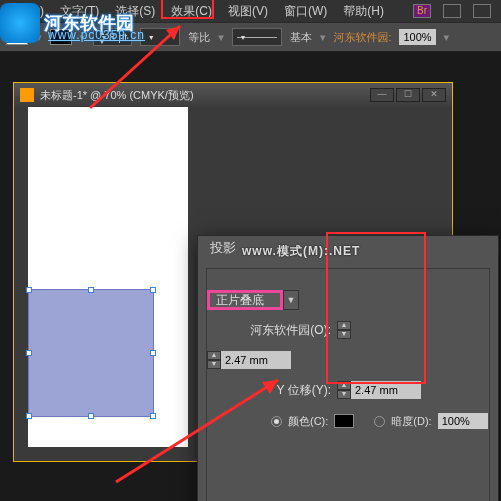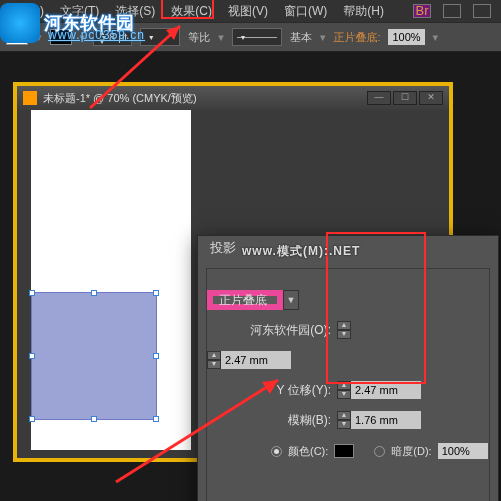--- a/index.html
+++ b/index.html
@@ -16,42 +16,42 @@
 .swatch { width:22px; height:16px; background:#000; border:1px solid #888; display:inline-block; }
 .swatch.white { background:#fff; }
 .dd { height:18px; background:#2f2f2f; border:1px solid #666; display:flex; align-items:center; padding:0 4px; color:#ddd; font-size:11px; }
 .dd .arrow { margin-left:4px; font-size:8px; }
 .opacity-field { background:#ccc; color:#000; padding:0 4px; height:16px; display:flex; align-items:center; }
 
 
 .workspace { position:absolute; top:52px; left:0; right:0; bottom:0; background:#1a1a1a; }
 
 
-.docwin { position:absolute; left:13px; top:30px; width:440px; height:380px; background:#3a3a3a; border:4px solid #eab308; }
+.docwin { position:absolute; left:13px; top:30px; width:440px; height:380px; background:#3a3a3a; border:1px solid #eab308; }
 .docwin .titlebar { height:24px; background:linear-gradient(#565656,#3c3c3c); display:flex; align-items:center; font-size:11px; color:#ddd; padding:0 6px; }
 .docwin .titlebar .ai { width:14px; height:14px; background:#ff9a00; margin-right:6px; }
 .docwin .titlebar .wbtns { margin-left:auto; display:flex; gap:2px; }
 .docwin .titlebar .wb { width:24px; height:14px; border:1px solid #222; background:#444; font-size:9px; color:#aaa; text-align:center; }
 .canvas { position:absolute; top:24px; left:14px; width:160px; height:340px; background:#fff; }
 .rect { position:absolute; left:0; top:182px; width:126px; height:128px; background:#9ca4d6; border:1px solid #6d78c2; }
 .rect .hd { position:absolute; width:6px; height:6px; background:#fff; border:1px solid #3a84d6; }
 .hd.tl{top:-3px;left:-3px}.hd.tr{top:-3px;right:-3px}.hd.bl{bottom:-3px;left:-3px}.hd.br{bottom:-3px;right:-3px}
 .hd.tm{top:-3px;left:50%;margin-left:-3px}.hd.bm{bottom:-3px;left:50%;margin-left:-3px}
 .hd.ml{left:-3px;top:50%;margin-top:-3px}.hd.mr{right:-3px;top:50%;margin-top:-3px}
 
 
 .dlg { position:absolute; left:197px; top:183px; width:302px; height:318px; background:#535353; border:1px solid #2a2a2a; box-shadow:0 4px 20px rgba(0,0,0,.6); }
 .dlg .dtitle { height:24px; display:flex; align-items:center; padding:0 12px; color:#ddd; font-size:13px; }
 .dlg .inner { position:absolute; left:8px; top:32px; right:8px; bottom:8px; border:1px solid #3a3a3a; }
 .row { display:flex; align-items:center; height:26px; margin:4px 0; }
 .row .lbl { flex:0 0 130px; text-align:right; color:#ddd; font-size:12px; padding-right:6px; }
 .row .stepper { display:flex; flex-direction:column; width:14px; }
 .row .stepper .sb { height:9px; background:#666; border:1px solid #333; font-size:7px; line-height:6px; text-align:center; color:#ccc; }
 .row .val { width:70px; height:18px; background:#c8c8c8; color:#000; font-size:11px; display:flex; align-items:center; padding:0 4px; }
-.row .ddsel { width:76px; height:20px; background:#5a5a5a; border:6px solid #ec4899; color:#ddd; font-size:12px; display:flex; align-items:center; padding:0 6px; }
+.row .ddsel { width:76px; height:20px; background:#5a5a5a; border:3px solid #ec4899; color:#ddd; font-size:12px; display:flex; align-items:center; padding:0 6px; }
 .row .ddbtn { width:16px; height:20px; background:#5a5a5a; border:1px solid #333; display:flex; align-items:center; justify-content:center; color:#ccc; font-size:9px; }
 
 .colorrow { display:flex; align-items:center; gap:6px; font-size:11px; color:#ddd; margin:10px 0 0 64px; }
 .radio { width:11px; height:11px; border-radius:50%; border:1px solid #999; display:inline-block; position:relative; }
 .radio.on::after { content:""; position:absolute; inset:2px; background:#ddd; border-radius:50%; }
 .colorsw { width:20px; height:14px; background:#000; border:1px solid #888; }
 .darkval { width:50px; height:16px; background:#ccc; color:#000; font-size:11px; display:flex; align-items:center; padding:0 4px; }
 
 .previewrow { display:flex; align-items:center; gap:6px; font-size:12px; color:#ddd; margin-top:26px; margin-left:40px; }
 .chk { width:12px; height:12px; border:1px solid #999; background:#4a4a4a; }
@@ -74,21 +74,21 @@
 
 <div class="menubar">
   <span class="mi">†象(O)</span>
   <span class="mi">文字(T)</span>
   <span class="mi">选择(S)</span>
   <span class="mi">效果(C)</span>
   <span class="mi">视图(V)</span>
   <span class="mi">窗口(W)</span>
   <span class="mi">帮助(H)</span>
   <div class="right">
-    <span class="ic" style="background:#701a75;color:#d69a45;font-size:13px;text-align:center;line-height:12px">Br</span>
+    <span class="ic" style="background:#701a75;color:#d69a45;font-size:10px;text-align:center;line-height:12px">Br</span>
     <span class="ic"></span>
     <span class="ic"></span>
   </div>
 </div>
 
 <div class="optbar">
   <span class="swatch white"></span>
   <span style="color:#888">▾</span>
   <span class="swatch"></span>
   <span style="color:#888">▾</span>
@@ -102,21 +102,21 @@
       <span class="arrow">▾</span>
     </span>
   <span>等比</span>
     <span style="color:#888">▾</span>
   <span class="dd" style="width:50px">
       <span style="width:100%;height:1px;background:#aaa"></span>
       <span class="arrow">▾</span>
     </span>
   <span>基本</span>
     <span style="color:#888">▾</span>
-  <span style="color:#d68a3e">正片叠底:</span>
+  <span style="color:#d68a3e">河东软件园:</span>
   <span class="opacity-field">100%</span>
     <span style="color:#888">▾</span>
 </div>
 
 <div class="workspace">
 
   <div class="docwin">
     <div class="titlebar">
       <span class="ai"></span>
       <span>未标题-1* @ 70% (CMYK/预览)</span>
@@ -163,28 +163,20 @@
         <span class="val">2.47 mm</span>
       </div>
       <div class="row">
         <span class="lbl">Y 位移(Y):</span>
         <span class="stepper">
             <span class="sb">▲</span>
             <span class="sb">▼</span>
           </span>
         <span class="val">2.47 mm</span>
       </div>
-      <div class="row">
-        <span class="lbl">模糊(B):</span>
-        <span class="stepper">
-            <span class="sb">▲</span>
-            <span class="sb">▼</span>
-          </span>
-        <span class="val">1.76 mm</span>
-      </div>
       <div class="colorrow">
         <span class="radio on"></span>
         <span>颜色(C):</span>
         <span class="colorsw"></span>
         <span style="width:8px"></span>
         <span class="radio"></span>
         <span>暗度(D):</span>
         <span class="darkval">100%</span>
       </div>
 

